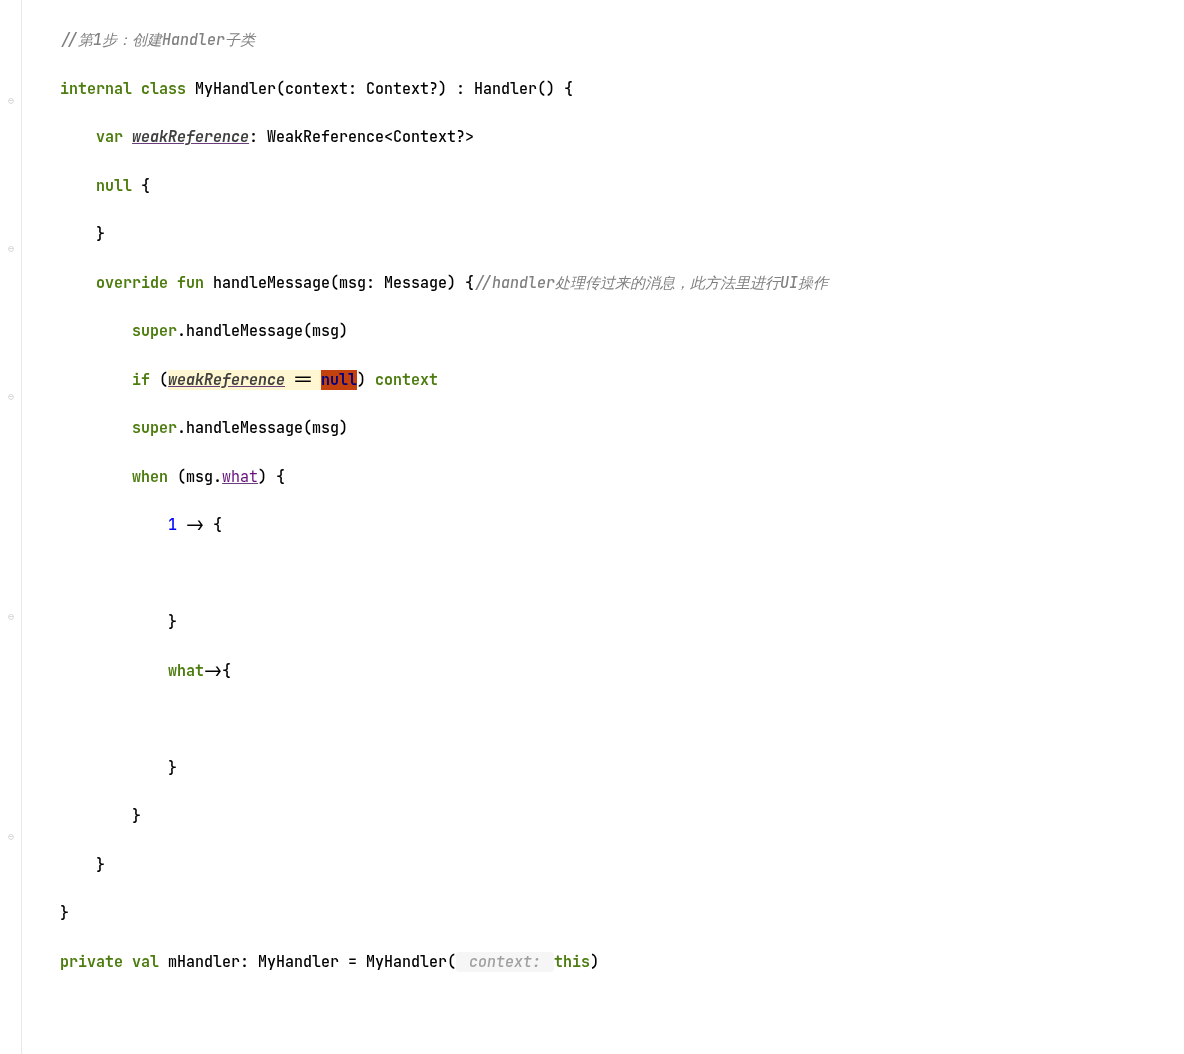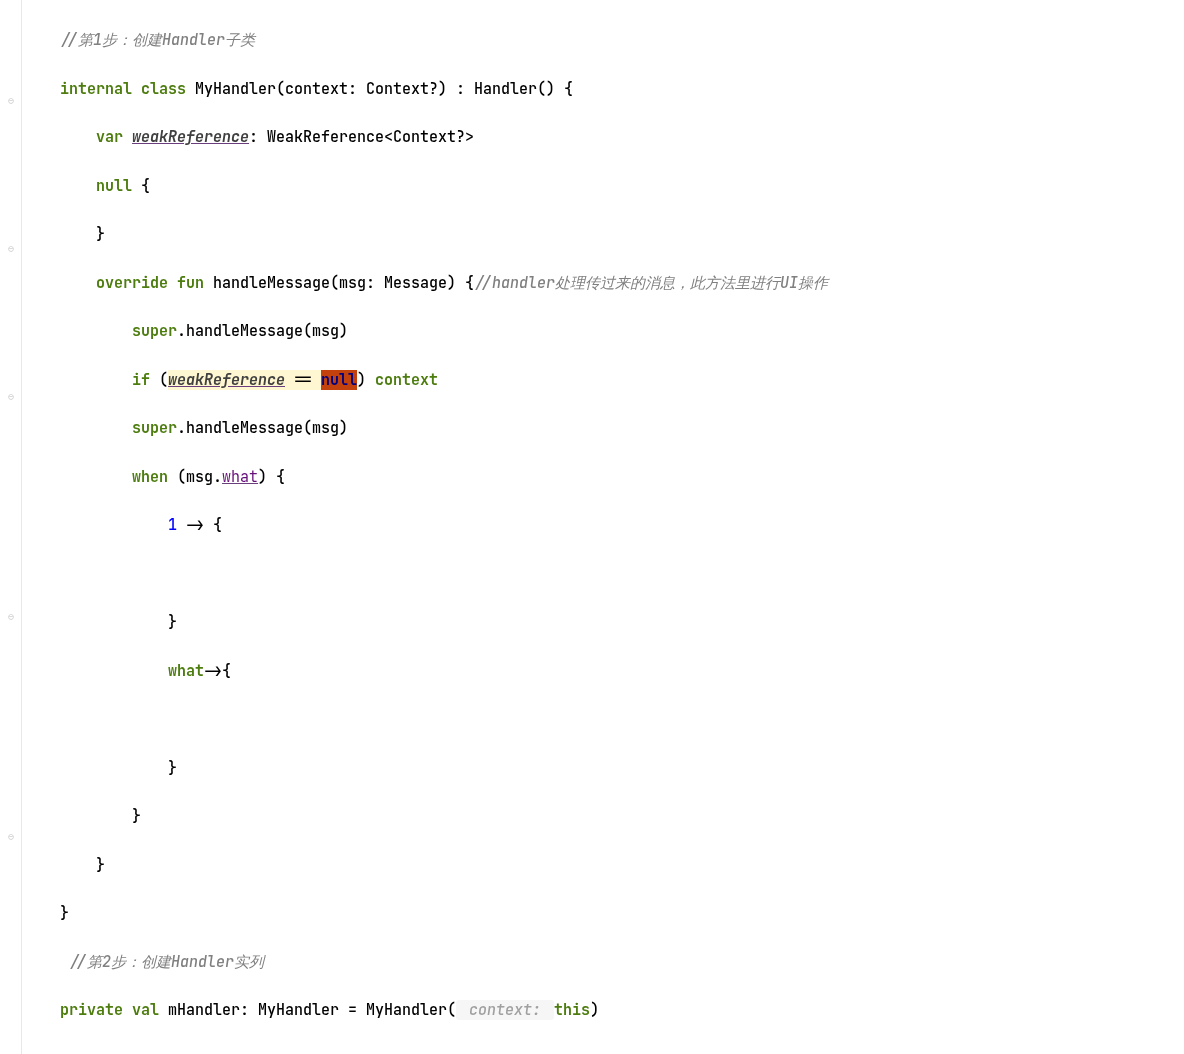--- a/index.html
+++ b/index.html
@@ -67,21 +67,20 @@
 <div class="line">        <span class="kw">when</span><span> (msg.</span><span class="field-plain uline">what</span><span>) {</span></div>
 <div class="line">            <span class="num">1</span><span> -&gt; {</span></div>
 <div class="line"><span></span></div>
 <div class="line">            <span>}</span></div>
 <div class="line">            <span class="kw">what</span><span>-&gt;{</span></div>
 <div class="line"><span></span></div>
 <div class="line">            <span>}</span></div>
 <div class="line">        <span>}</span></div>
 <div class="line">    <span>}</span></div>
 <div class="line"><span>}</span></div>
-<div class="line"><span class="cmt"> //第2步：创建Handler实列</span></div>
 <div class="line"><span class="kw">private</span> <span class="kw">val</span> <span>mHandler</span><span>: MyHandler = MyHandler(</span><span class="hint"> context: </span><span class="kw">this</span><span>)</span></div>
 
 
 
 
 
 
 
 
 

